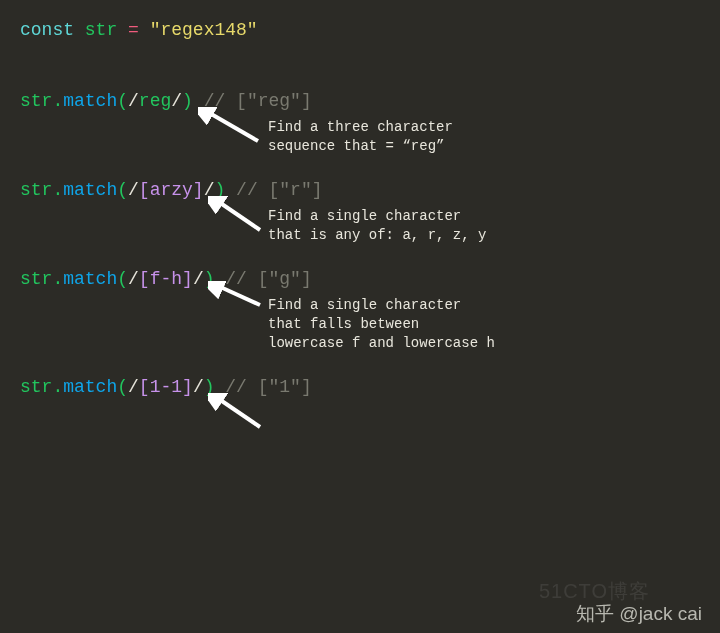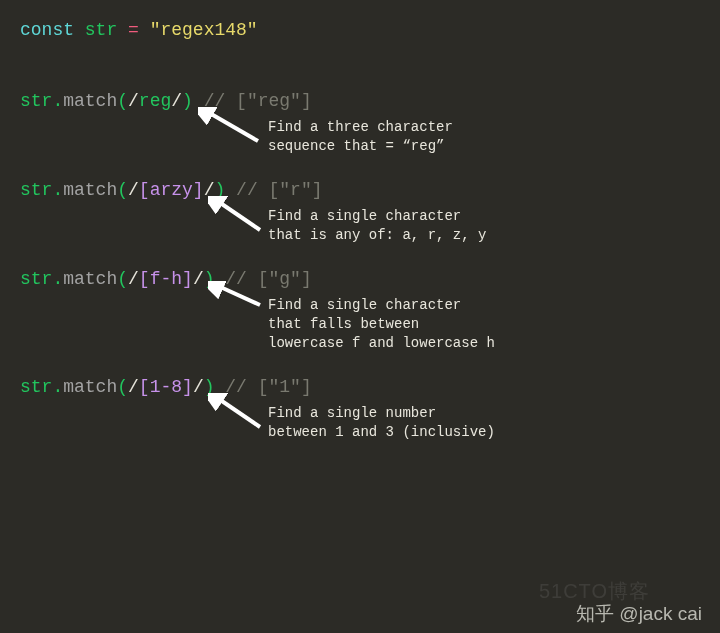--- a/index.html
+++ b/index.html
@@ -11,21 +11,21 @@
       font-size: 18px;
       position: relative;
       overflow: hidden;
       padding: 18px 20px;
     }
     .line { white-space: pre; line-height: 1.4; }
     .kw-const { color: #5fd7d7; }
     .var { color: #22c55e; }
     .op { color: #f05c7e; }
     .str { color: #e7d96a; }
-    .method { color: #a3a3a3; text-align: center; }
+    .method { color: #0ea5e9; text-align: center; }
     .regex-delim { color: #e8e6dc; }
     .regex-body { color: #22c55e; }
     .regex-class { color: #c792ea; }
     .comment { color: #7a7a70; }
     .gap1 { height: 46px; }
     .annot {
       color: #e8e6dc;
       font-family: 'Courier New', monospace;
       font-size: 14px;
       white-space: pre;
@@ -108,29 +108,27 @@
         </defs>
         <line x1="52" y1="24" x2="8" y2="4" stroke="#fff" stroke-width="4" marker-end="url(#ah3)"></line>
       </svg>
   </div>
   <div class="annot">Find a single character
 that falls between
 lowercase f and lowercase h</div>
 </div>
 
 <div class="block">
-  <div class="line"><span class="var">str</span><span class="var">.</span><span class="method">match</span><span class="var">(</span><span class="regex-delim">/</span><span class="regex-class">[1-8]</span><span class="regex-delim">/</span><span class="var">)</span><span class="comment"> // ["1"]</span></div>
+  <div class="line"><span class="var">str</span><span class="var">.</span><span class="method">match</span><span class="var">(</span><span class="regex-delim">/</span><span class="regex-class">[1-1]</span><span class="regex-delim">/</span><span class="var">)</span><span class="comment"> // ["1"]</span></div>
   <div class="arrow" style="left:188px; top:18px;">
     <svg width="60" height="38">
         <defs>
           <marker id="ah4" markerWidth="10" markerHeight="10" refX="2" refY="3" orient="auto">
             <path d="M0,0 L0,6 L8,3 z" fill="#fff"></path>
           </marker>
         </defs>
         <line x1="52" y1="34" x2="8" y2="4" stroke="#fff" stroke-width="4" marker-end="url(#ah4)"></line>
       </svg>
   </div>
-  <div class="annot">Find a single number
-between 1 and 3 (inclusive)</div>
 </div>
 
 <div class="watermark-bg">51CTO博客</div>
 <div class="watermark">知乎 @jack cai</div>
 
 </body></html>

